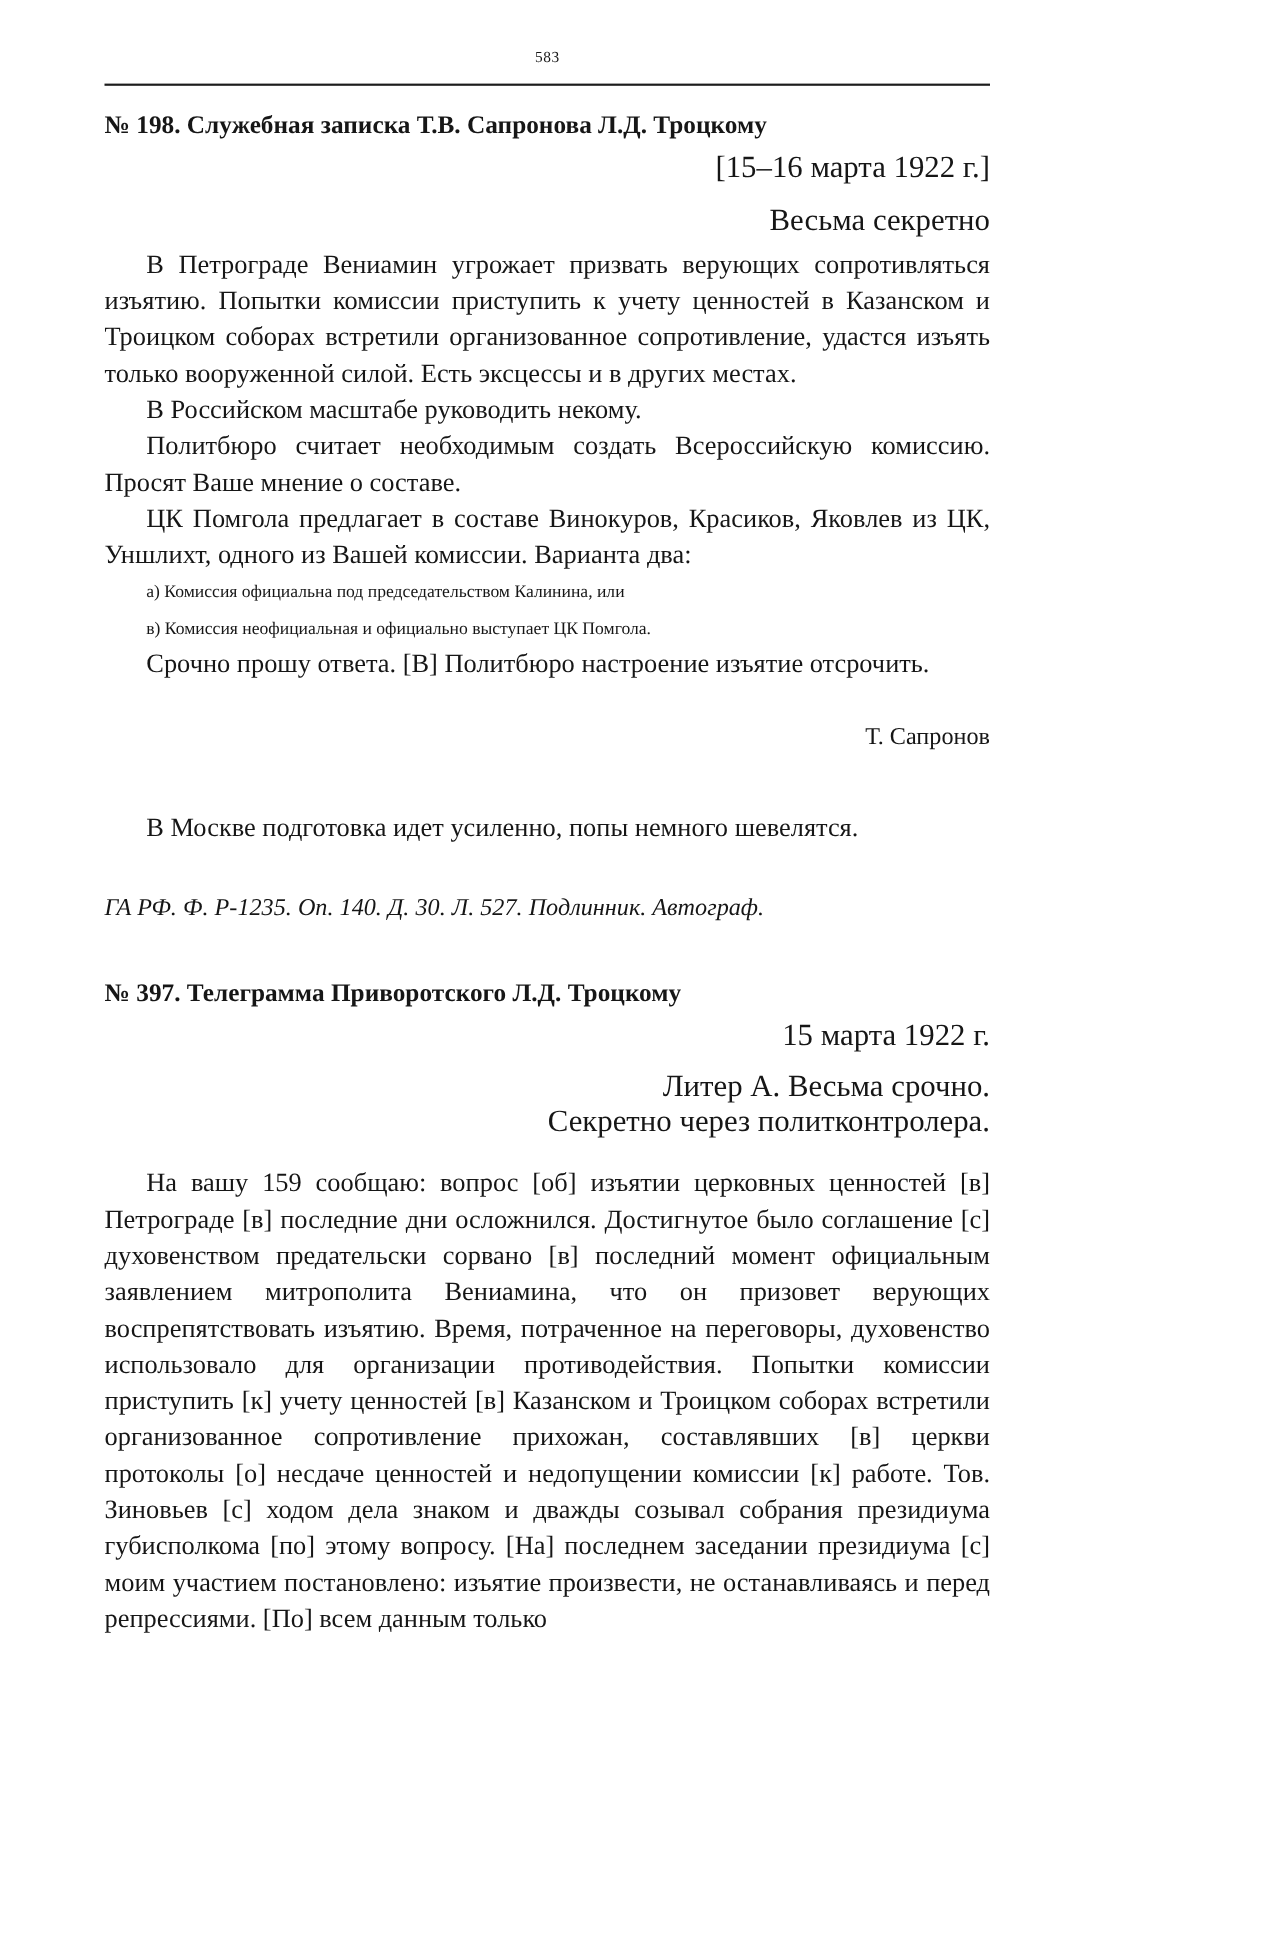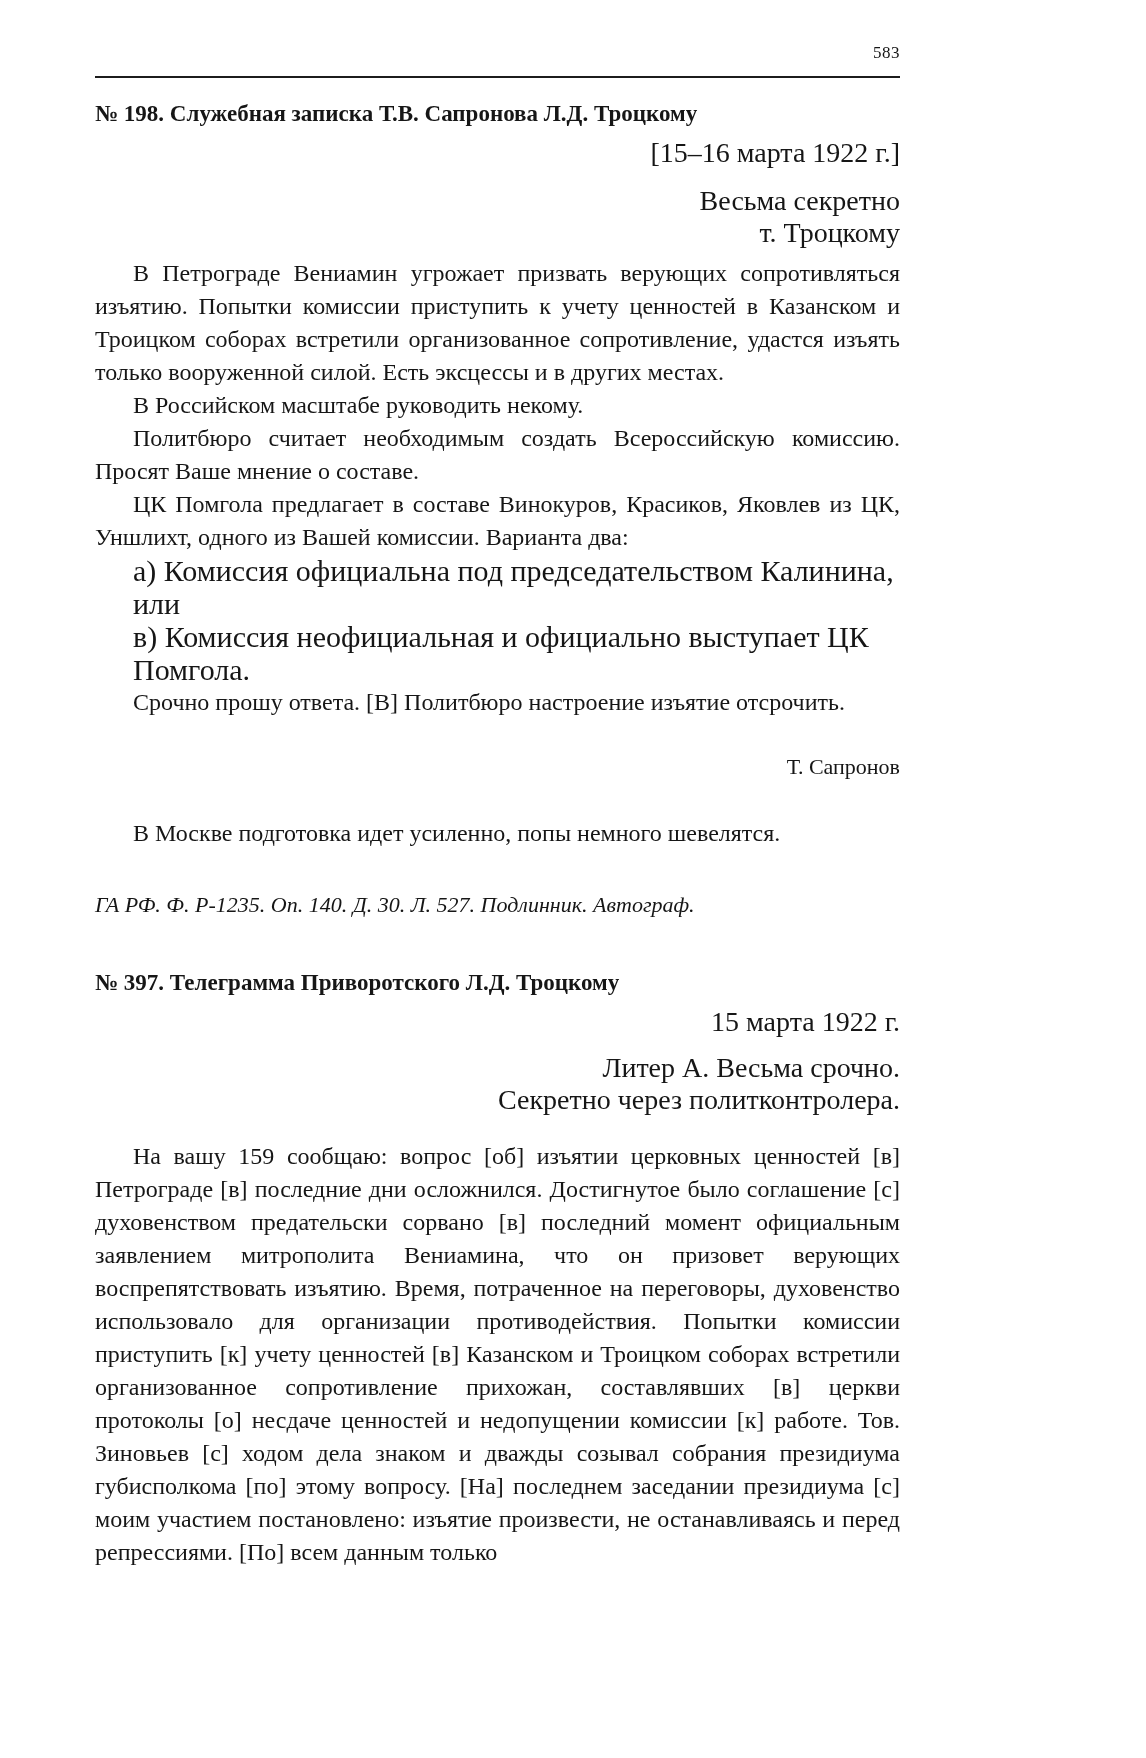--- a/index.html
+++ b/index.html
@@ -11,22 +11,22 @@
   .page {
     width: 1146px;
     min-height: 1758px;
     background: #ffffff;
     color: #161616;
     font-family: "Liberation Serif", "DejaVu Serif", serif;
     padding: 40px 246px 60px 95px;
     position: relative;
   }
   .page-number {
-    text-align: right;
-    font-size: 17px;
+    text-align: center;
+    font-size: 14px;
     line-height: 26px;
     letter-spacing: 0.5px;
   }
   .rule {
     height: 0;
     border: none;
     border-top: 2px solid #1c1c1c;
     margin: 10px 0 0 0;
   }
   .doc-heading {
@@ -45,33 +45,33 @@
   .class-first { margin-top: 16px; }
   .body-para {
     font-size: 24px;
     line-height: 33px;
     margin: 0;
     text-align: justify;
     text-indent: 38px;
   }
   .first-body { margin-top: 8px; }
   .list-line {
-    font-size: 30px;
+    font-size: 16px;
     line-height: 33px;
     margin: 0;
     padding-left: 38px;
     text-align: left;
   }
   .signature {
     text-align: right;
     font-size: 22px;
     line-height: 32px;
     margin: 32px 0 0 0;
   }
-  .postscript { margin-top: 34px; }
+  .postscript { margin-top: 52px; }
   .archival {
     font-style: italic;
     font-size: 22px;
     line-height: 33px;
     margin: 38px 0 0 0;
     text-indent: 0;
     text-align: left;
   }
   .doc-second { margin-top: 46px; }
   .doc-second .doc-heading { margin-top: 0; }
@@ -83,21 +83,20 @@
 
 <div class="page">
 
   <div class="page-number">583</div>
   <div class="rule"></div>
 
   <section>
     <h2 class="doc-heading">№ 198. Служебная записка Т.В. Сапронова Л.Д. Троцкому</h2>
     <p class="right-line date-line">[15–16 марта 1922 г.]</p>
     <p class="right-line class-first">Весьма секретно</p>
-    <p class="right-line">т. Троцкому</p>
 
     <p class="body-para first-body">В Петрограде Вениамин угрожает призвать верующих сопротивляться изъятию. Попытки комиссии приступить к учету ценностей в Казанском и Троицком соборах встретили организованное сопротивление, удастся изъять только вооруженной силой. Есть эксцессы и в других местах.</p>
     <p class="body-para">В Российском масштабе руководить некому.</p>
     <p class="body-para">Политбюро считает необходимым создать Всероссийскую комиссию. Просят Ваше мнение о составе.</p>
     <p class="body-para">ЦК Помгола предлагает в составе Винокуров, Красиков, Яковлев из ЦК, Уншлихт, одного из Вашей комиссии. Варианта два:</p>
 
     <p class="list-line">а) Комиссия официальна под председательством Калинина, или</p>
     <p class="list-line">в) Комиссия неофициальная и официально выступает ЦК Помгола.</p>
 
     <p class="body-para">Срочно прошу ответа. [В] Политбюро настроение изъятие отсрочить.</p>

